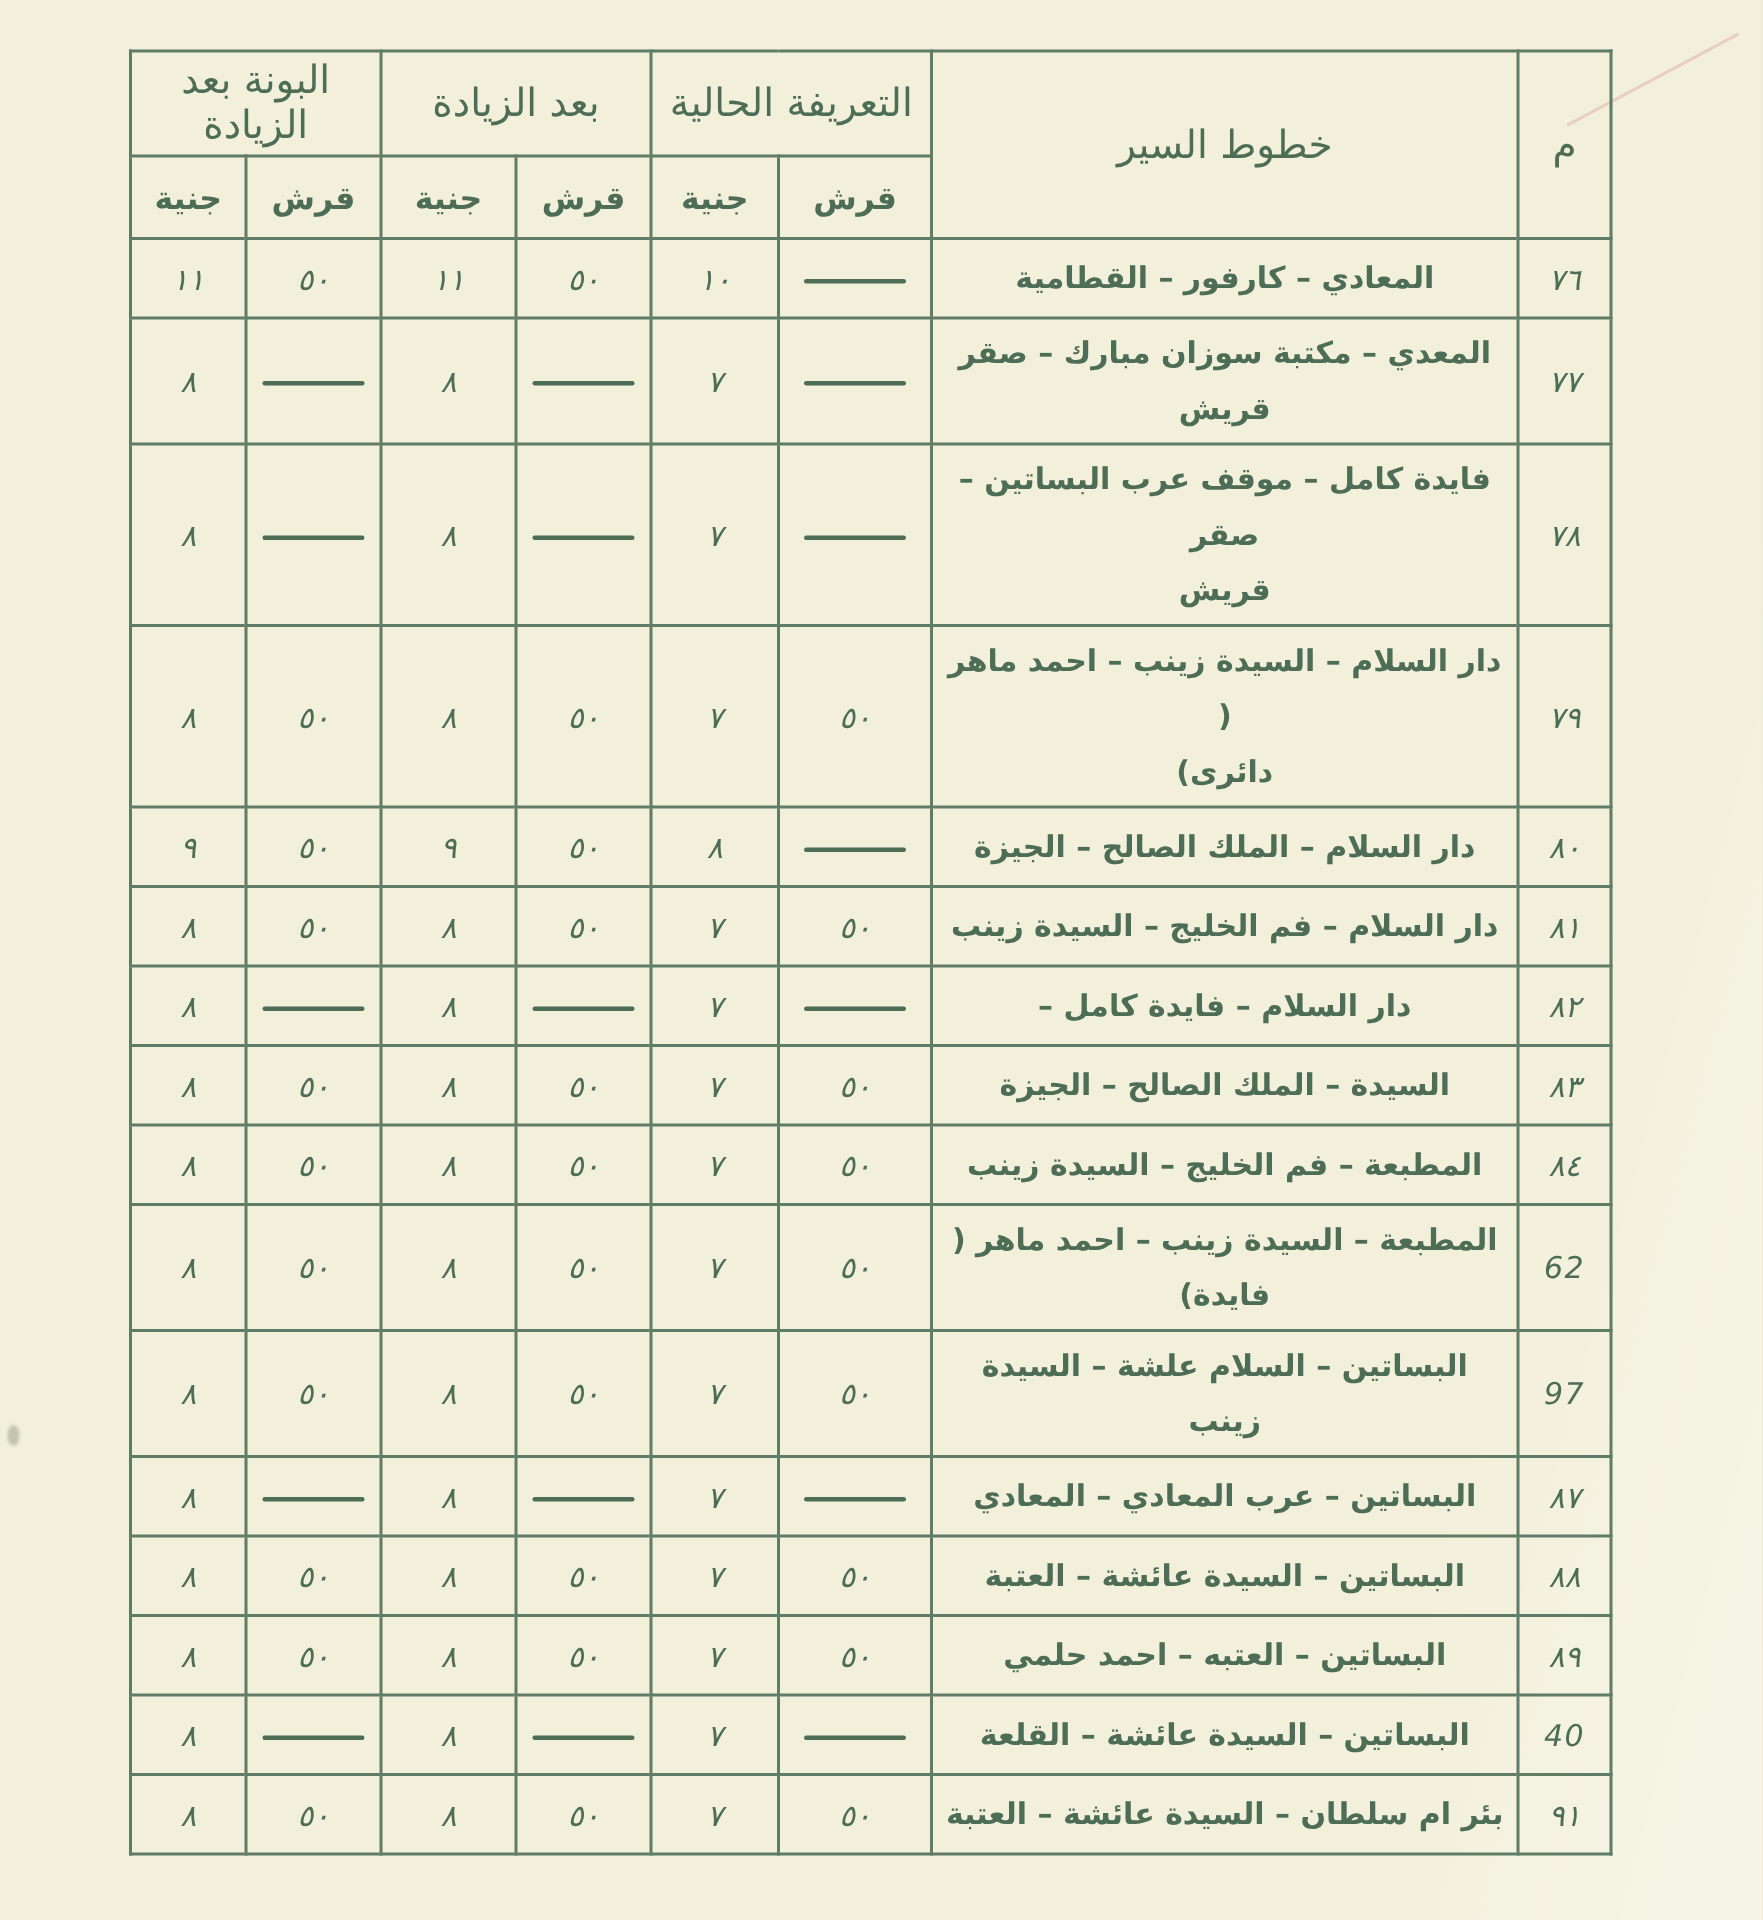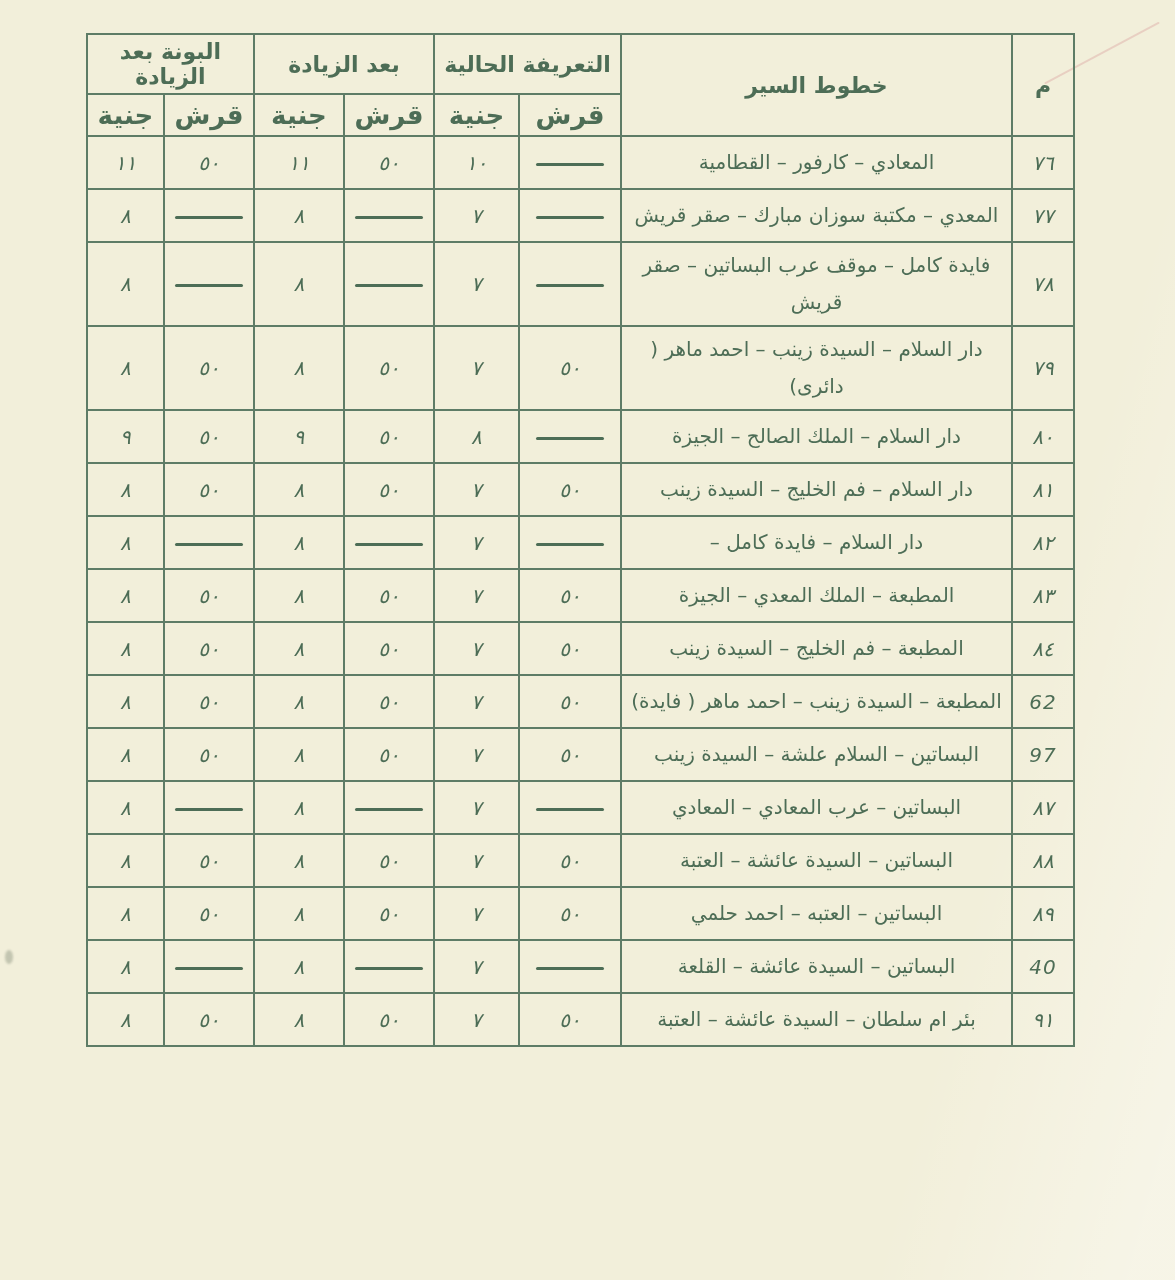--- a/index.html
+++ b/index.html
@@ -25,28 +25,28 @@
     border-collapse:collapse;
     table-layout:fixed;
   }
   .fare-table th,.fare-table td{
     border:2px solid var(--line);
     text-align:center;
     vertical-align:middle;
     padding:4px 6px;
     color:var(--ink);
   }
-  .fare-table thead tr.h1 th{height:50px;font-size:22px;font-weight:bold;}
-  .fare-table thead tr.h2 th{height:42px;font-size:26px;font-weight:bold;}
+  .fare-table thead tr.h1 th{height:50px;font-size:26px;font-weight:normal;}
+  .fare-table thead tr.h2 th{height:55px;font-size:21px;font-weight:bold;}
   .fare-table tbody td{height:53px;font-size:20px;}
   td.cell-route{
     font-size:21px;
     line-height:37px;
     white-space:pre-line;
-    font-weight:normal;
+    font-weight:bold;
   }
   td.cell-num{
     font-style:italic;
     font-size:20px;
     letter-spacing:1px;
   }
   .dash{
     display:inline-block;
     width:68px;height:3px;
     background:var(--ink);
@@ -181,21 +181,21 @@
       <td class="cell-num"><span class="dash"></span></td>
       <td class="cell-num">٧</td>
       <td class="cell-num"><span class="dash"></span></td>
       <td class="cell-num">٨</td>
       <td class="cell-num"><span class="dash"></span></td>
       <td class="cell-num">٨</td>
     </tr>
 
     <tr>
       <td class="cell-num">٨٣</td>
-      <td class="cell-route">المطبعة – الملك المعدي – الجيزة</td>
+      <td class="cell-route">السيدة – الملك الصالح – الجيزة</td>
       <td class="cell-num">٥٠</td>
       <td class="cell-num">٧</td>
       <td class="cell-num">٥٠</td>
       <td class="cell-num">٨</td>
       <td class="cell-num">٥٠</td>
       <td class="cell-num">٨</td>
     </tr>
 
     <tr>
       <td class="cell-num">٨٤</td>

